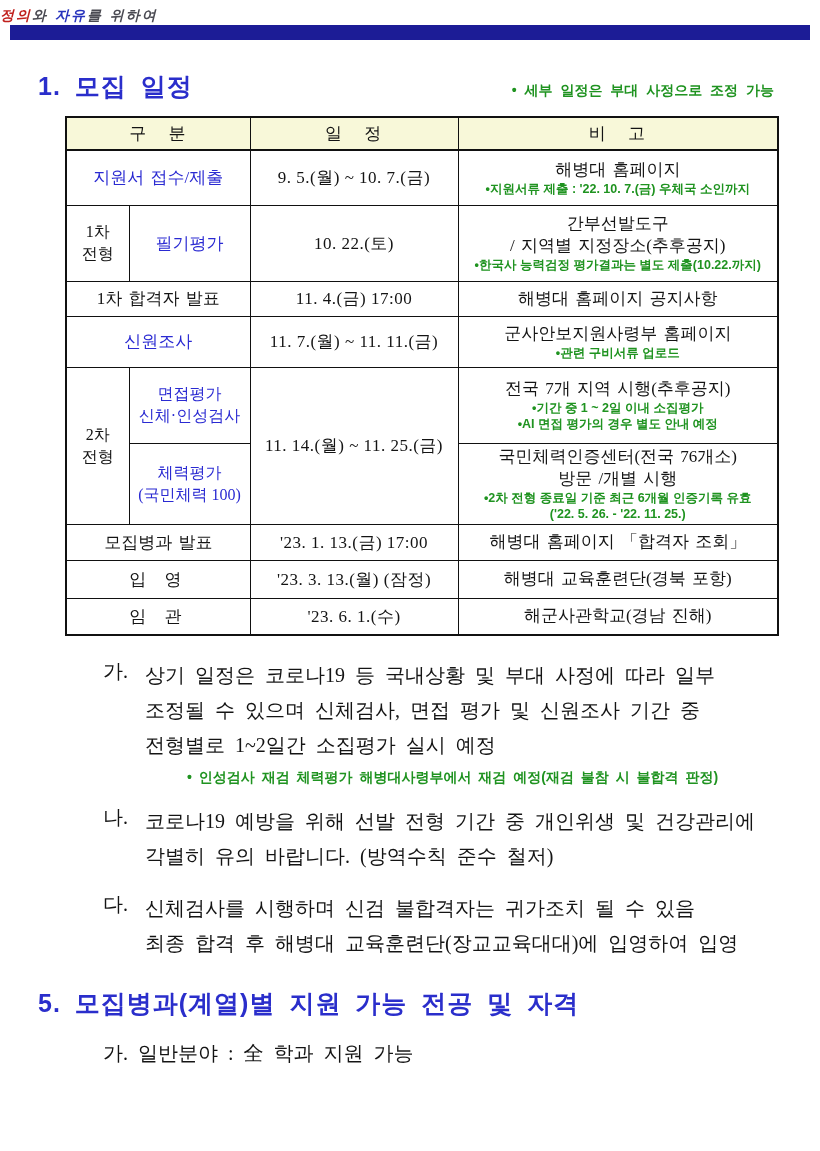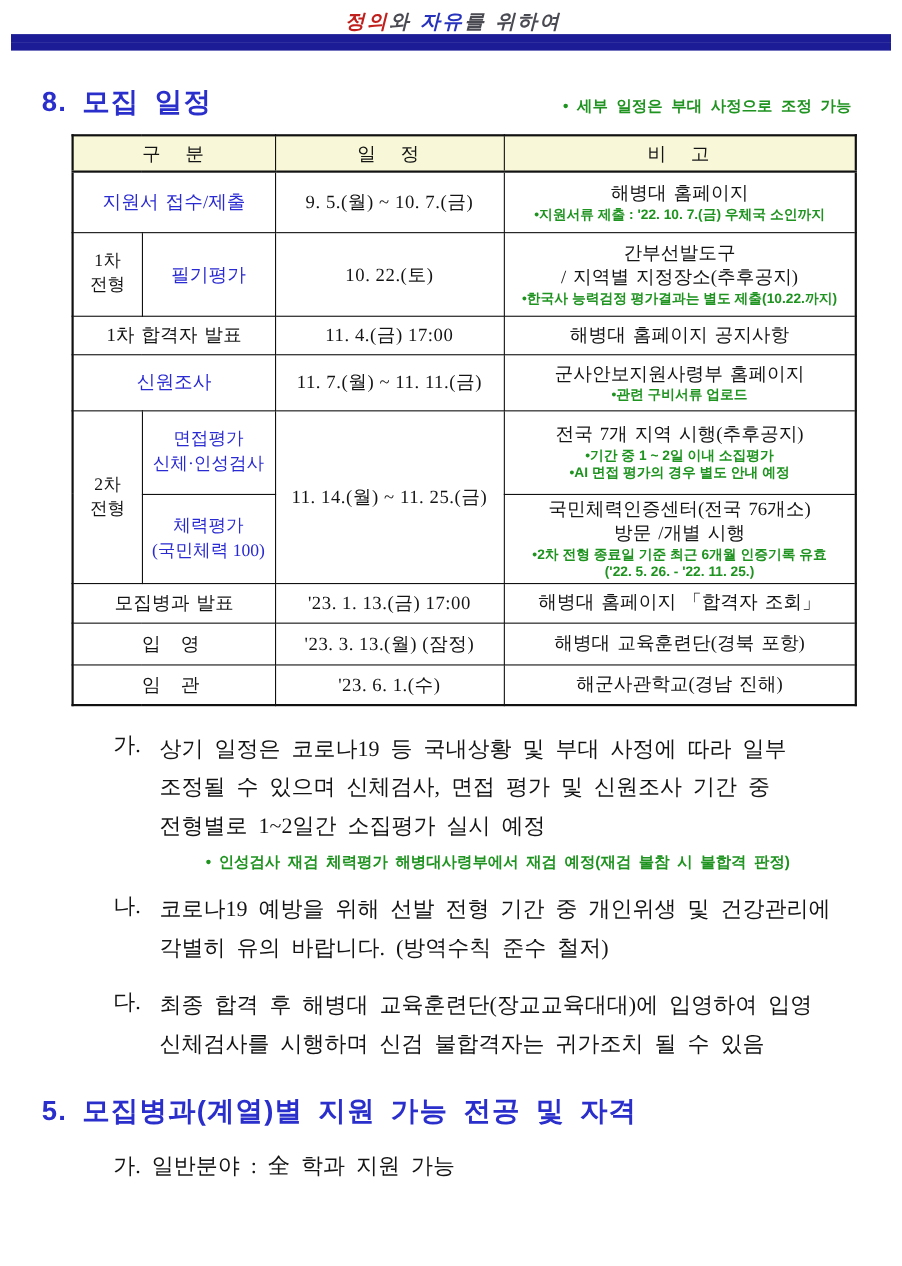--- a/index.html
+++ b/index.html
@@ -4,23 +4,23 @@
 <style>
   * { margin:0; padding:0; box-sizing:border-box; }
   html,body { background:#e8e8e8; }
   .page {
     position:relative; width:820px; height:1151px; margin:0 auto;
     background:#ffffff; overflow:hidden;
     font-family:"Liberation Serif","DejaVu Serif",serif; color:#141414;
   }
   
   .slogan {
-    padding:7px 12px 0 16px; text-align:center;
+    padding:7px 12px 0 0; text-align:left;
     font-family:"DejaVu Serif","Liberation Serif",serif;
-    font-style:italic; font-weight:bold; font-size:18px; letter-spacing:2px;
+    font-style:italic; font-weight:bold; font-size:14px; letter-spacing:2px;
   }
   .slogan .s-red  { color:#c0201d; }
   .slogan .s-dark { color:#4a4a52; }
   .slogan .s-blue { color:#2733bd; }
   
   .bar { height:8px; background:#1c1c96; margin:0 10px; }
   .bar.thin { height:7px; }
   .doc-title {
     margin:30px 10px 0 10px; padding:5px 0 6px 0;
     text-align:center; font-family:"Liberation Sans","DejaVu Sans",sans-serif;
@@ -77,21 +77,21 @@
 <div class="page">
 
   <div class="slogan">
     <span class="s-red">정의</span><span class="s-dark">와 </span><span class="s-blue">자유</span><span class="s-dark">를 위하여</span>
   </div>
 
   <div class="bar"></div>
   <div class="bar thin"></div>
 
   <div class="sec-row">
-    <div class="sec-heading">8. 모집 일정</div>
+    <div class="sec-heading">1. 모집 일정</div>
     <div class="sec-note">• 세부 일정은 부대 사정으로 조정 가능</div>
   </div>
 
   <table class="sched">
     <colgroup>
         <col style="width:63px">
         <col style="width:121px">
         <col style="width:208px">
         <col style="width:320px">
       </colgroup>
@@ -195,22 +195,22 @@
     <div class="para">
       <span class="prefix">나.</span>
       <div class="plines">
         <div class="pline">코로나19 예방을 위해 선발 전형 기간 중 개인위생 및 건강관리에</div>
         <div class="pline">각별히 유의 바랍니다. (방역수칙 준수 철저)</div>
       </div>
     </div>
     <div class="para">
       <span class="prefix">다.</span>
       <div class="plines">
+        <div class="pline">신체검사를 시행하며 신검 불합격자는 귀가조치 될 수 있음</div>
         <div class="pline">최종 합격 후 해병대 교육훈련단(장교교육대대)에 입영하여 입영</div>
-        <div class="pline">신체검사를 시행하며 신검 불합격자는 귀가조치 될 수 있음</div>
       </div>
     </div>
   </div>
 
   <div class="sec-row" style="margin-top:26px">
     <div class="sec-heading">5. 모집병과(계열)별 지원 가능 전공 및 자격</div>
   </div>
   <div class="sec5-item">가. 일반분야 : 全 학과 지원 가능</div>
 
 </div>

